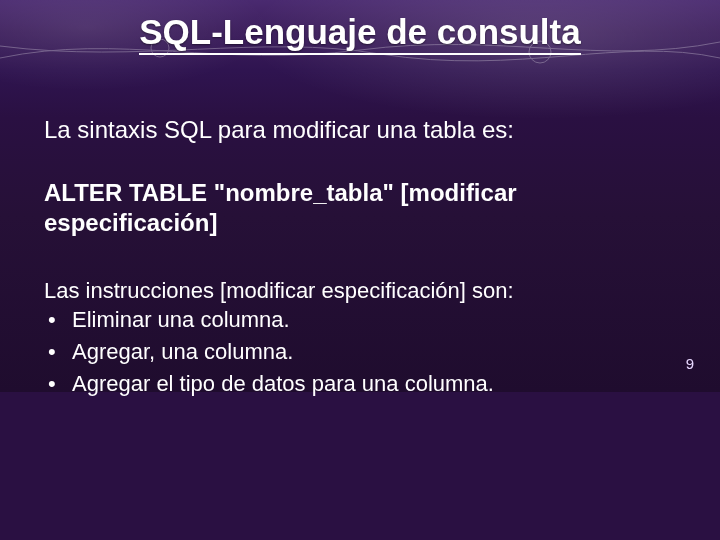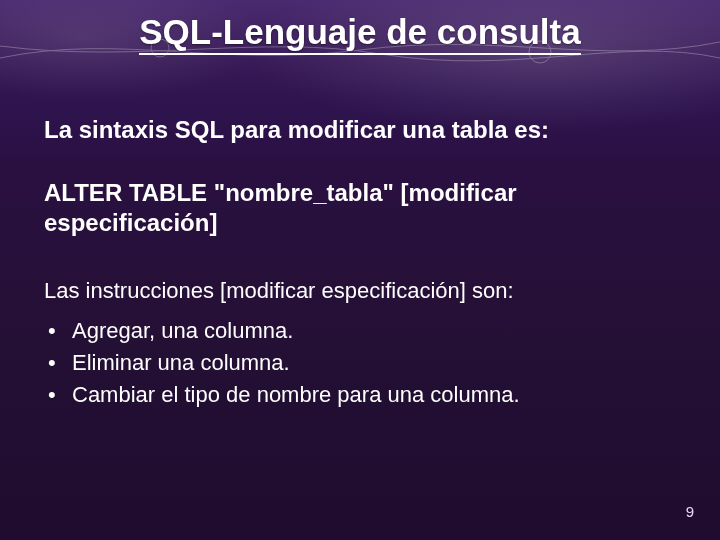--- a/index.html
+++ b/index.html
@@ -4,21 +4,21 @@
 <style>
   * { margin: 0; padding: 0; box-sizing: border-box; }
   html, body { width: 720px; height: 540px; overflow: hidden; }
   body {
     font-family: Arial, Helvetica, sans-serif;
     background: #2a1042;
     color: #ffffff;
   }
   .slide {
     width: 720px;
-    height: 540px;
+    height: 392px;
     position: relative;
     background:
       radial-gradient(ellipse 420px 120px at 75% 9%, rgba(255,255,255,0.14), rgba(255,255,255,0) 70%),
       radial-gradient(ellipse 260px 90px at 12% 7%, rgba(255,255,255,0.10), rgba(255,255,255,0) 70%),
       linear-gradient(to bottom, #4a2a70 0%, #3c1e5c 8%, #2f1450 18%, #2a1042 30%, #261037 55%, #1f0c2e 100%);
   }
   .swirl {
     position: absolute;
     top: 28px; left: 0; right: 0; height: 44px;
     pointer-events: none;
@@ -43,35 +43,35 @@
     text-shadow: 0 1px 2px rgba(0,0,0,0.45);
   }
   .content {
     position: absolute;
     top: 116px;
     left: 44px;
     right: 44px;
   }
   .intro {
     font-size: 24px;
-    font-weight: 700;
+    font-weight: 400;
     color: #ffffff;
     margin-bottom: 34px;
   }
   .syntax {
     font-size: 24px;
     font-weight: 700;
     color: #ffffff;
     line-height: 1.25;
     margin-bottom: 40px;
   }
   .list-intro {
     font-size: 22px;
     color: #ffffff;
-    margin-bottom: 11px;
+    margin-bottom: 0;
   }
   ul.bullets {
     list-style: none;
     padding-left: 0;
   }
   ul.bullets li {
     font-size: 22px;
     color: #ffffff;
     line-height: 1.45;
     position: relative;
@@ -111,20 +111,20 @@
     <h1>
       <span>SQL-Lenguaje de consulta</span><br>
     </h1>
   </div>
 
   <div class="content">
     <p class="intro">La sintaxis SQL para modificar una tabla es:</p>
     <p class="syntax">ALTER TABLE "nombre_tabla" [modificar especificación]</p>
     <p class="list-intro">Las instrucciones [modificar especificación] son:</p>
     <ul class="bullets">
+      <li>Eliminar una columna.</li>
       <li>Agregar, una columna.</li>
-      <li>Eliminar una columna.</li>
-      <li>Cambiar el tipo de nombre para una columna.</li>
+      <li>Agregar el tipo de datos para una columna.</li>
     </ul>
   </div>
 
   <div class="pagenum">9</div>
 </div>
 
 </body></html>

